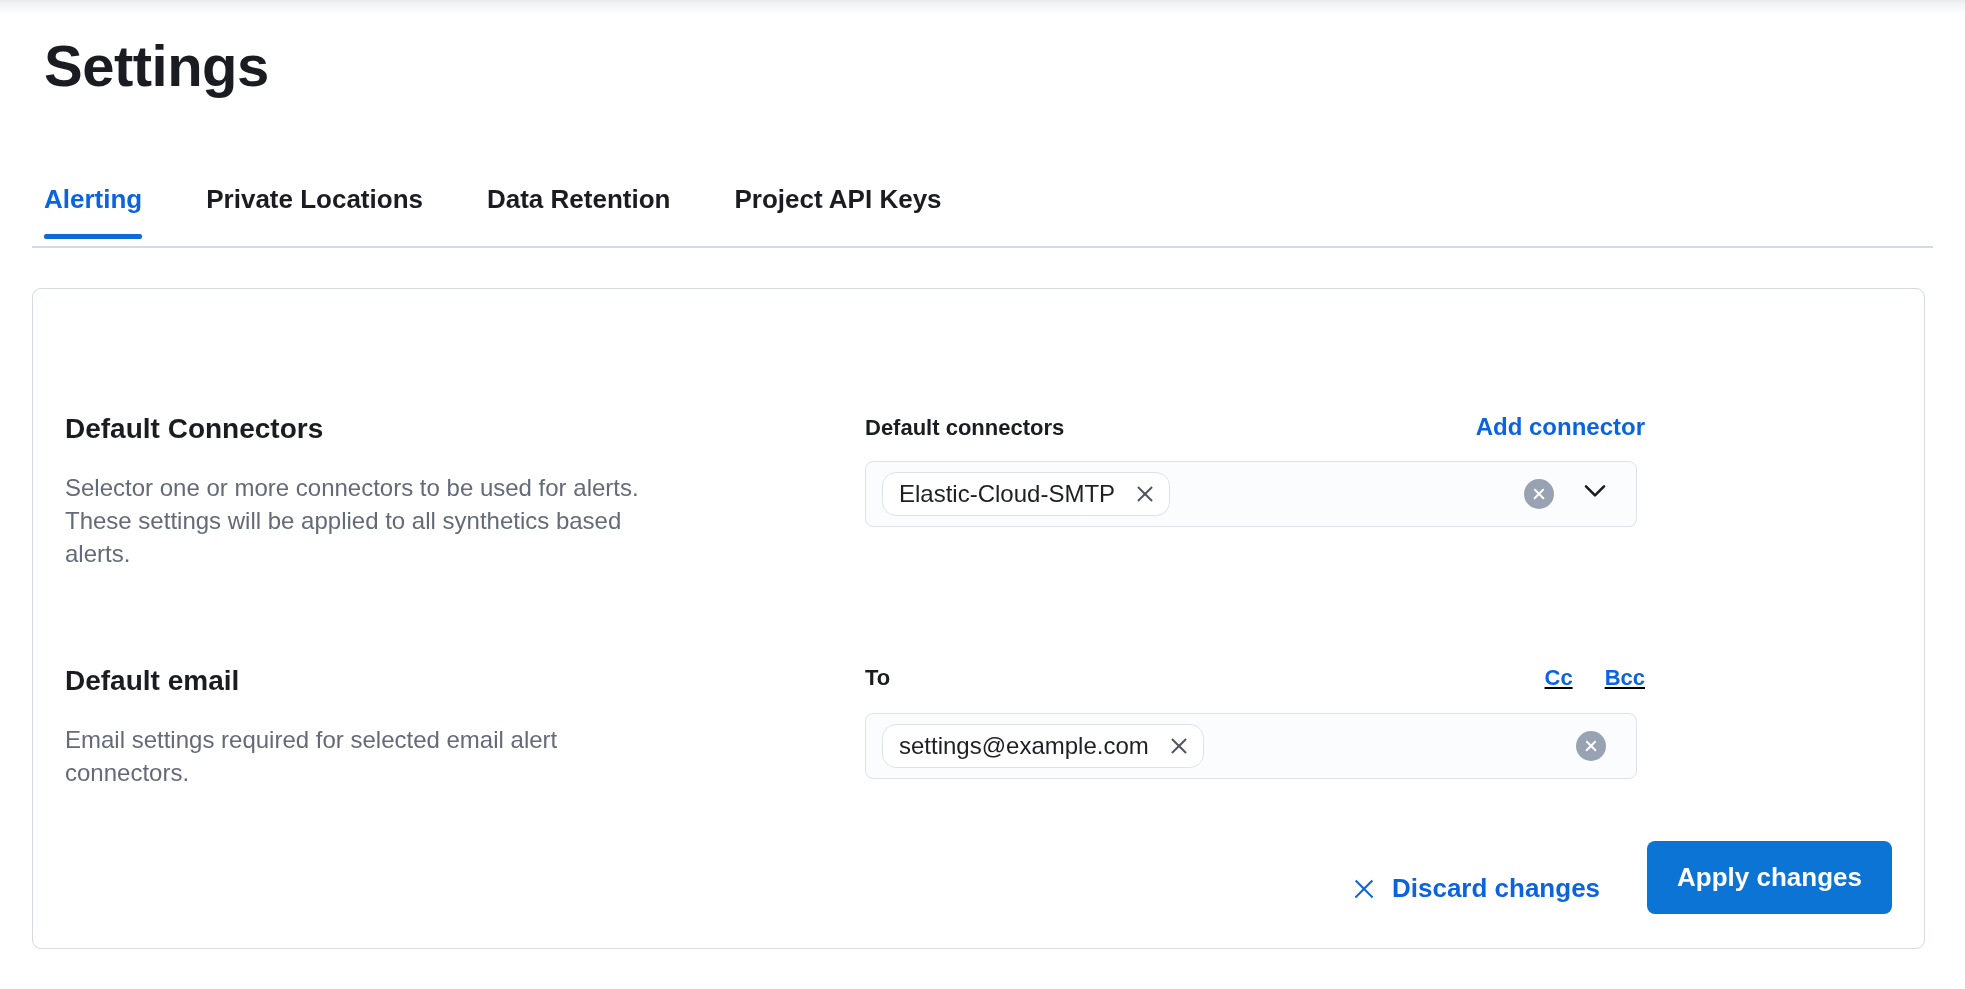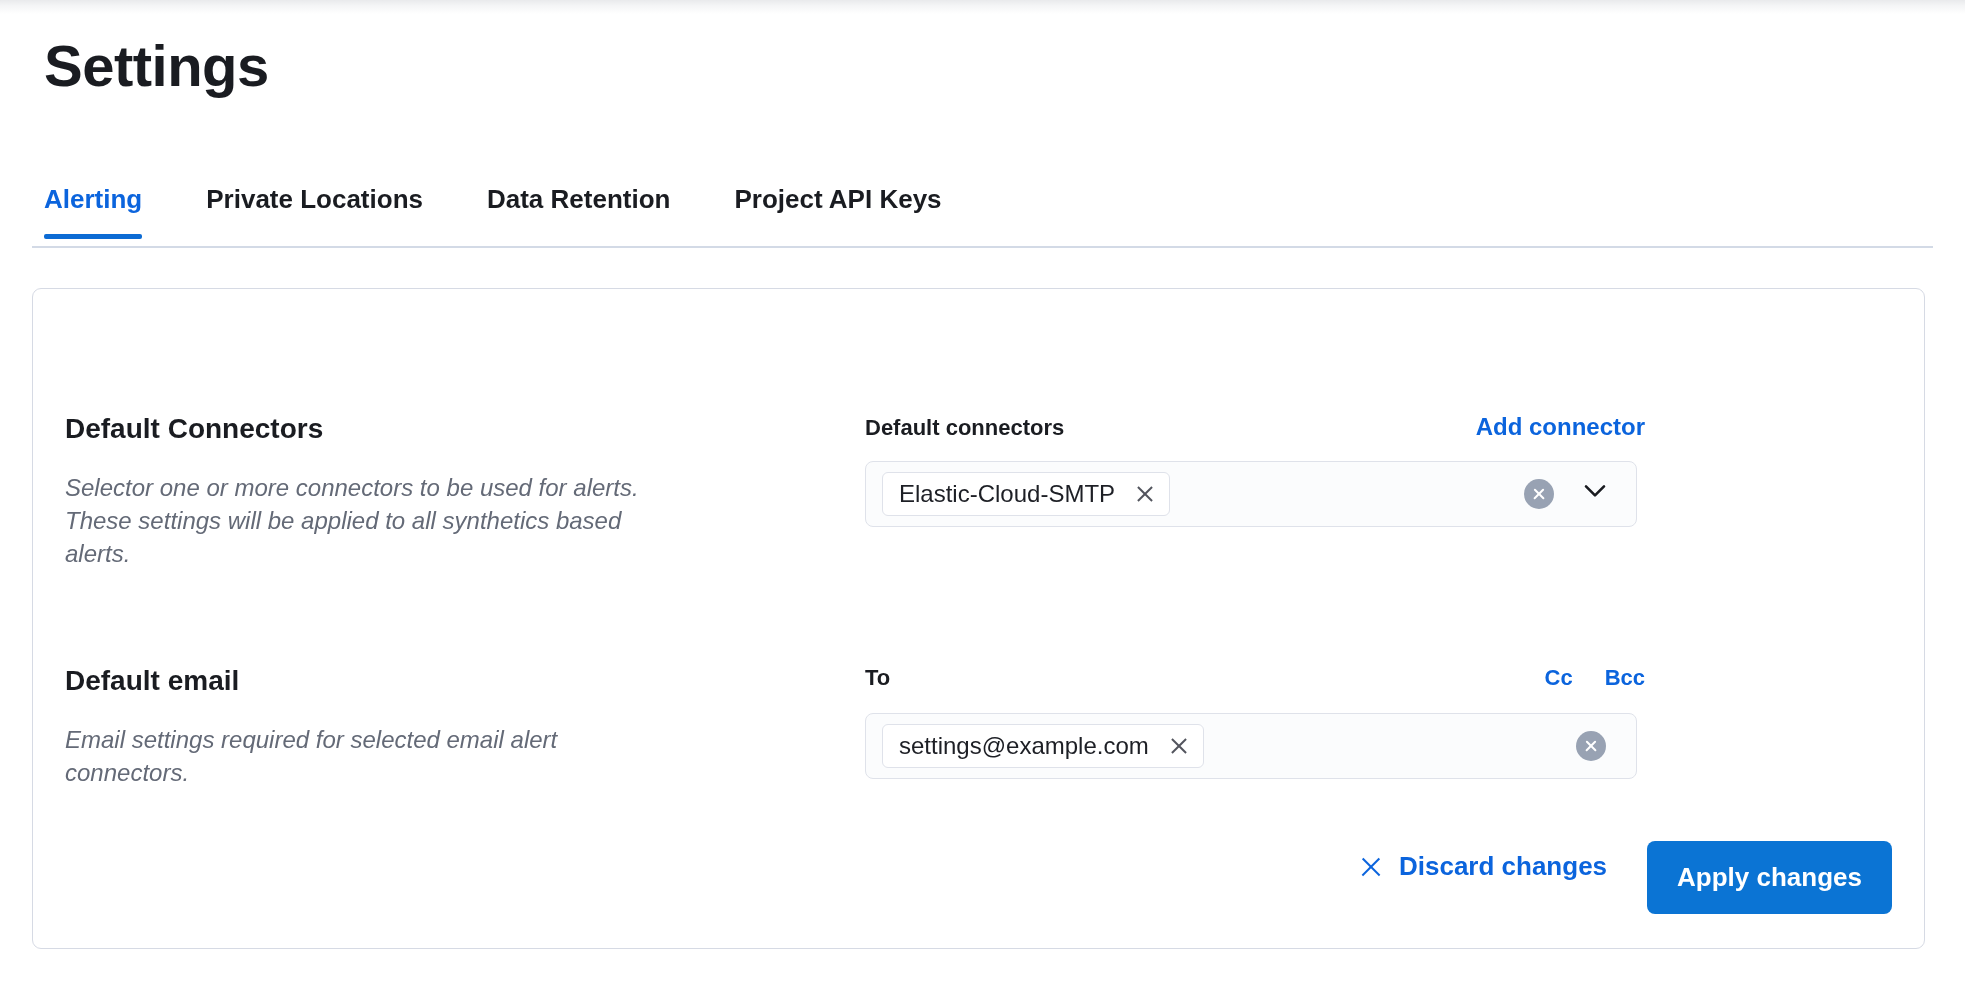--- a/index.html
+++ b/index.html
@@ -99,21 +99,20 @@
     font-weight: 700;
     color: #1a1c21;
     margin-bottom: 26px;
     line-height: 1.15;
   }
   .sec-desc {
     font-size: 24px;
     color: #646a77;
     line-height: 1.38;
     max-width: 600px;
-    font-style: italic;
   }
 
   .sec-right { width: 780px; position: relative; }
 
   .field-head {
     display: flex;
     align-items: baseline;
     justify-content: space-between;
     height: 30px;
     margin-bottom: 18px;
@@ -124,21 +123,21 @@
     color: #1a1c21;
   }
   .link {
     font-size: 24px;
     font-weight: 700;
     color: #0b64dd;
     cursor: pointer;
     white-space: nowrap;
   }
   .link-sm { font-size: 22px; }
-  .head-links { display: flex; gap: 32px; align-items: baseline; }
+  .head-links { display: flex; gap: 32px; align-items: baseline; text-decoration: underline; }
 
   
   .combobox {
     position: relative;
     width: 772px;
     min-height: 66px;
     background: #fbfcfd;
     border: 1.5px solid #dfe2ea;
     border-radius: 8px;
     display: flex;
@@ -146,21 +145,21 @@
     padding: 8px 96px 8px 16px;
     cursor: text;
   }
   .combobox.with-chevron { padding-right: 128px; }
   .pill {
     display: inline-flex;
     align-items: center;
     gap: 20px;
     background: #ffffff;
     border: 1.5px solid #dfe2ea;
-    border-radius: 6px;
+    border-radius: 14px;
     padding: 8px 14px 8px 16px;
     font-size: 24px;
     color: #1d1f25;
     line-height: 1.1;
     max-width: 100%;
   }
   .pill-x {
     width: 20px; height: 20px;
     position: relative;
     flex: 0 0 auto;
@@ -206,22 +205,22 @@
     cursor: pointer;
   }
   .chevron svg { display: block; }
 
   
   .actions {
     position: absolute;
     right: 32px;
     bottom: 34px;
     display: flex;
-    align-items: flex-start;
-    gap: 28px;
+    align-items: flex-end;
+    gap: 35px;
   }
   .discard {
     display: flex;
     align-items: center;
     gap: 16px;
     font-size: 26px;
     font-weight: 700;
     color: #0b64dd;
     cursor: pointer;
     padding: 10px 12px;

